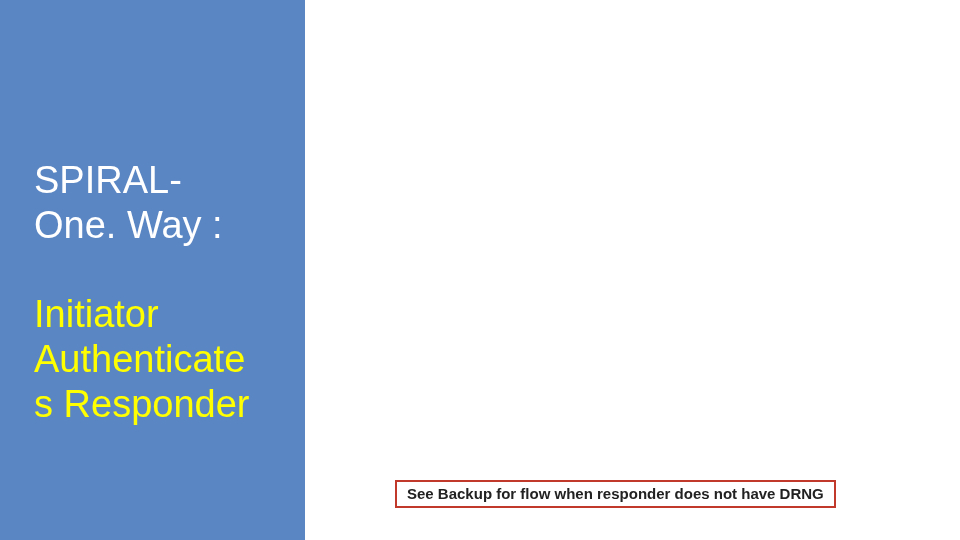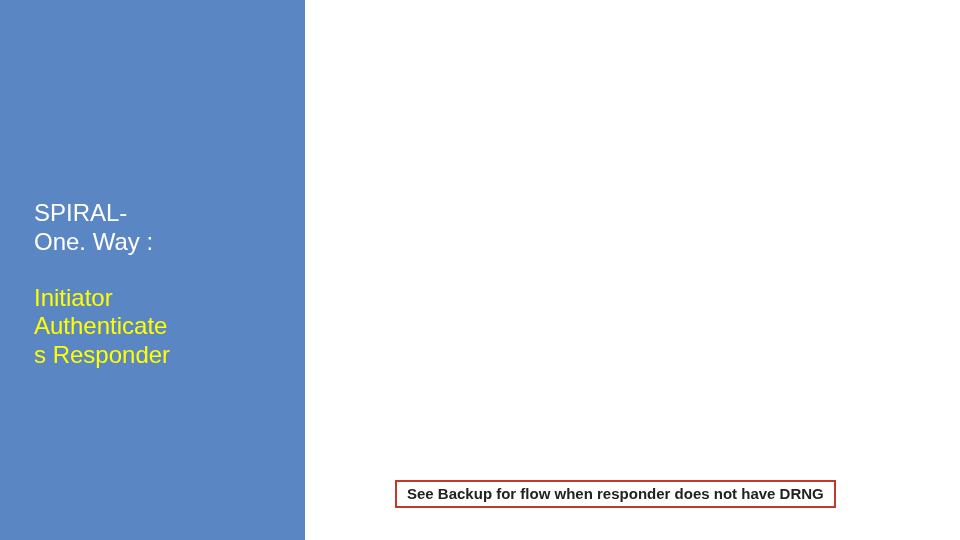--- a/index.html
+++ b/index.html
@@ -15,21 +15,21 @@
     left: 0;
     top: 0;
     width: 305px;
     height: 540px;
     background: #5b86c4;
     display: flex;
     align-items: center;
     padding: 0 30px 0 34px;
   }
   .title {
-    font-size: 24px;
+    font-size: 38px;
     line-height: 1.18;
     font-weight: 400;
     white-space: pre-line;
   }
   .title .white { color: #ffffff; }
   .title .yellow { color: #ffff00; margin-top: 22px; }
   .note-box {
     position: absolute;
     left: 395px;
     top: 480px;

